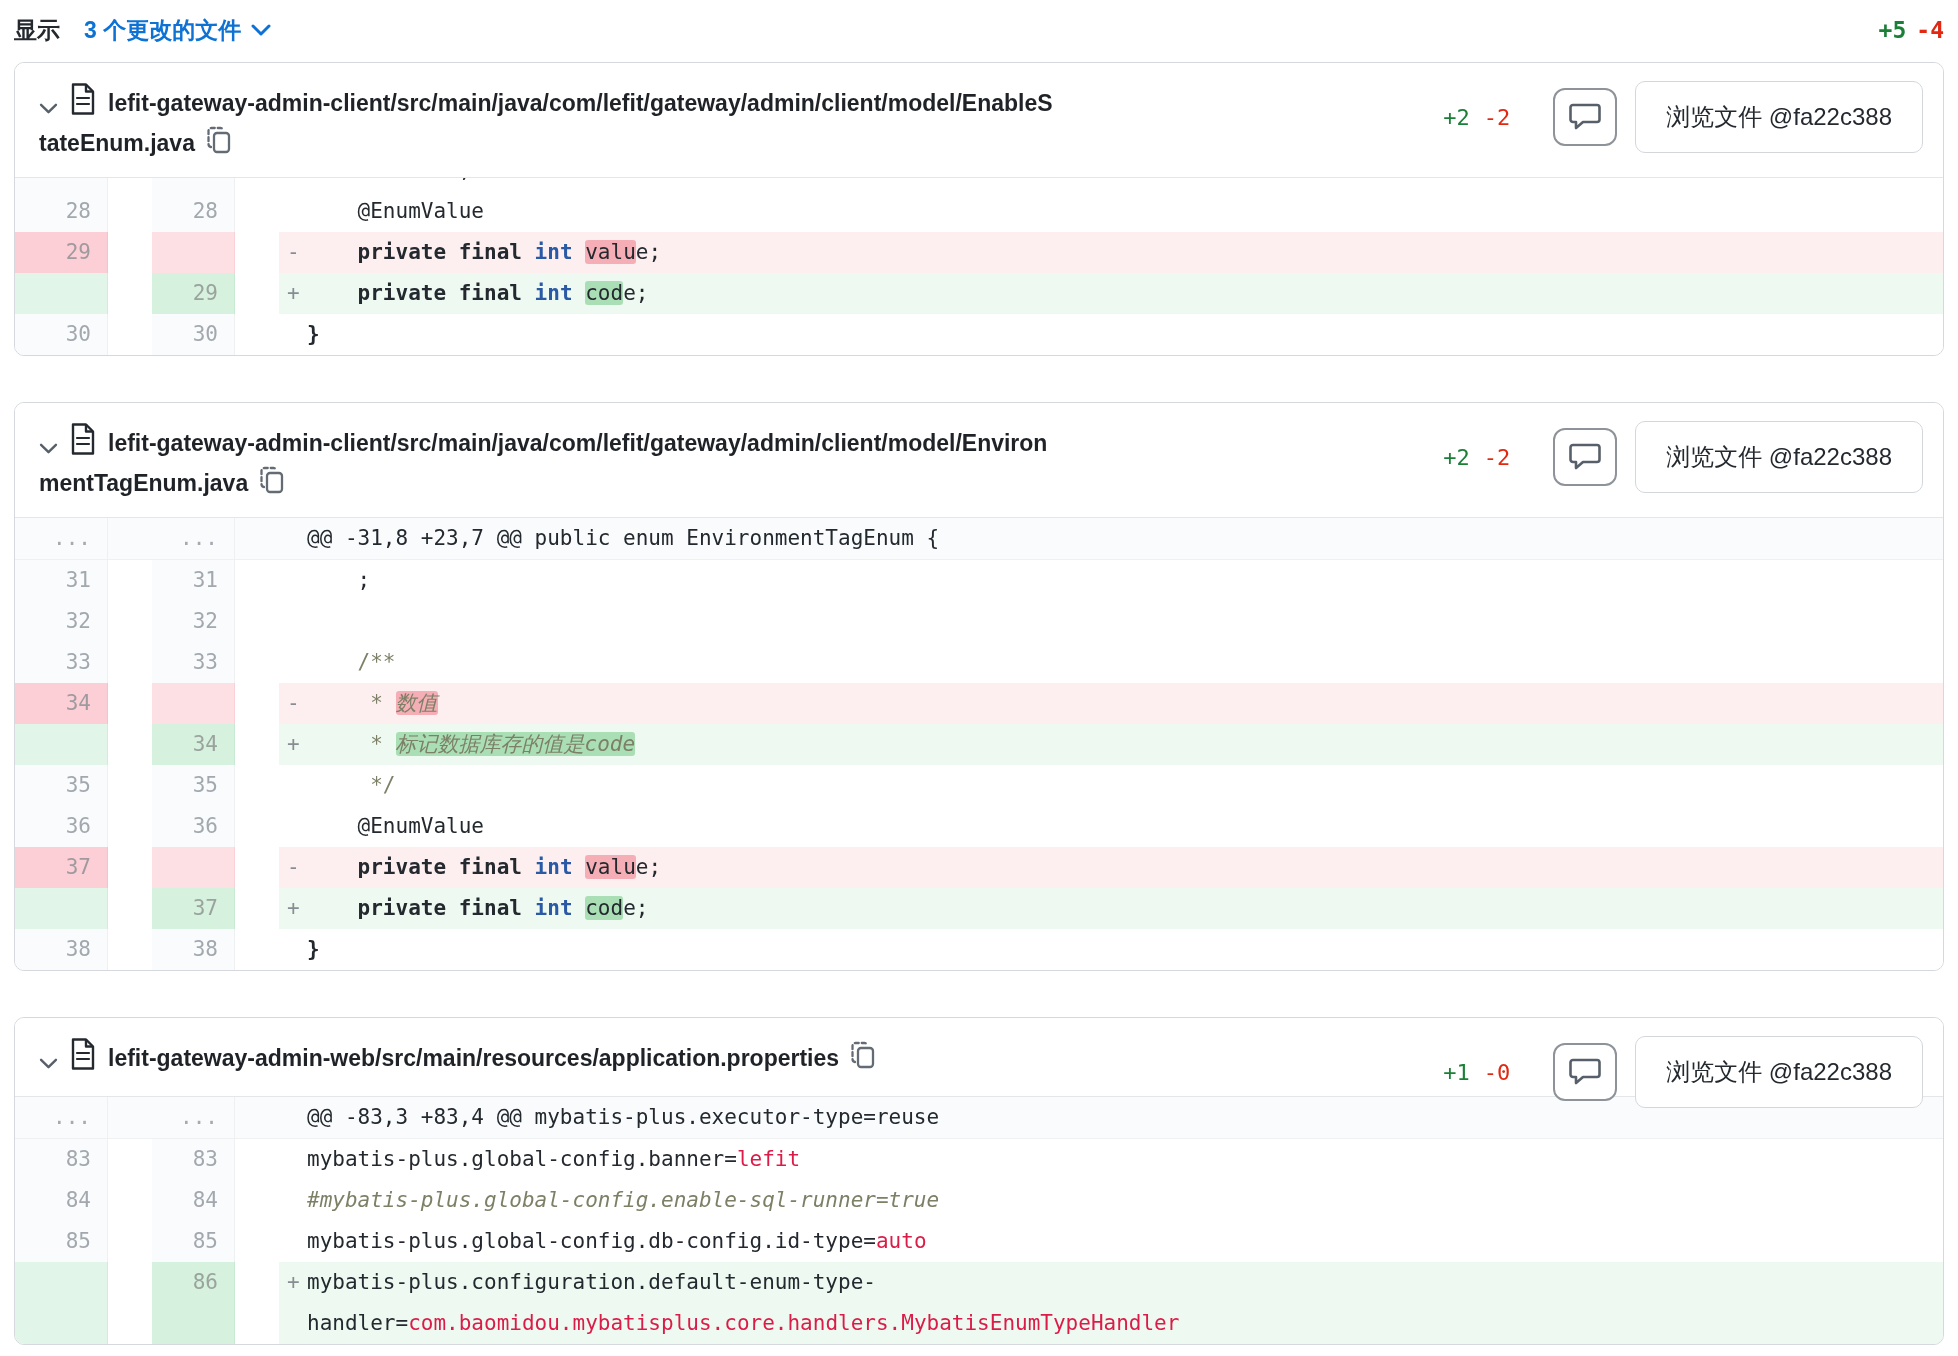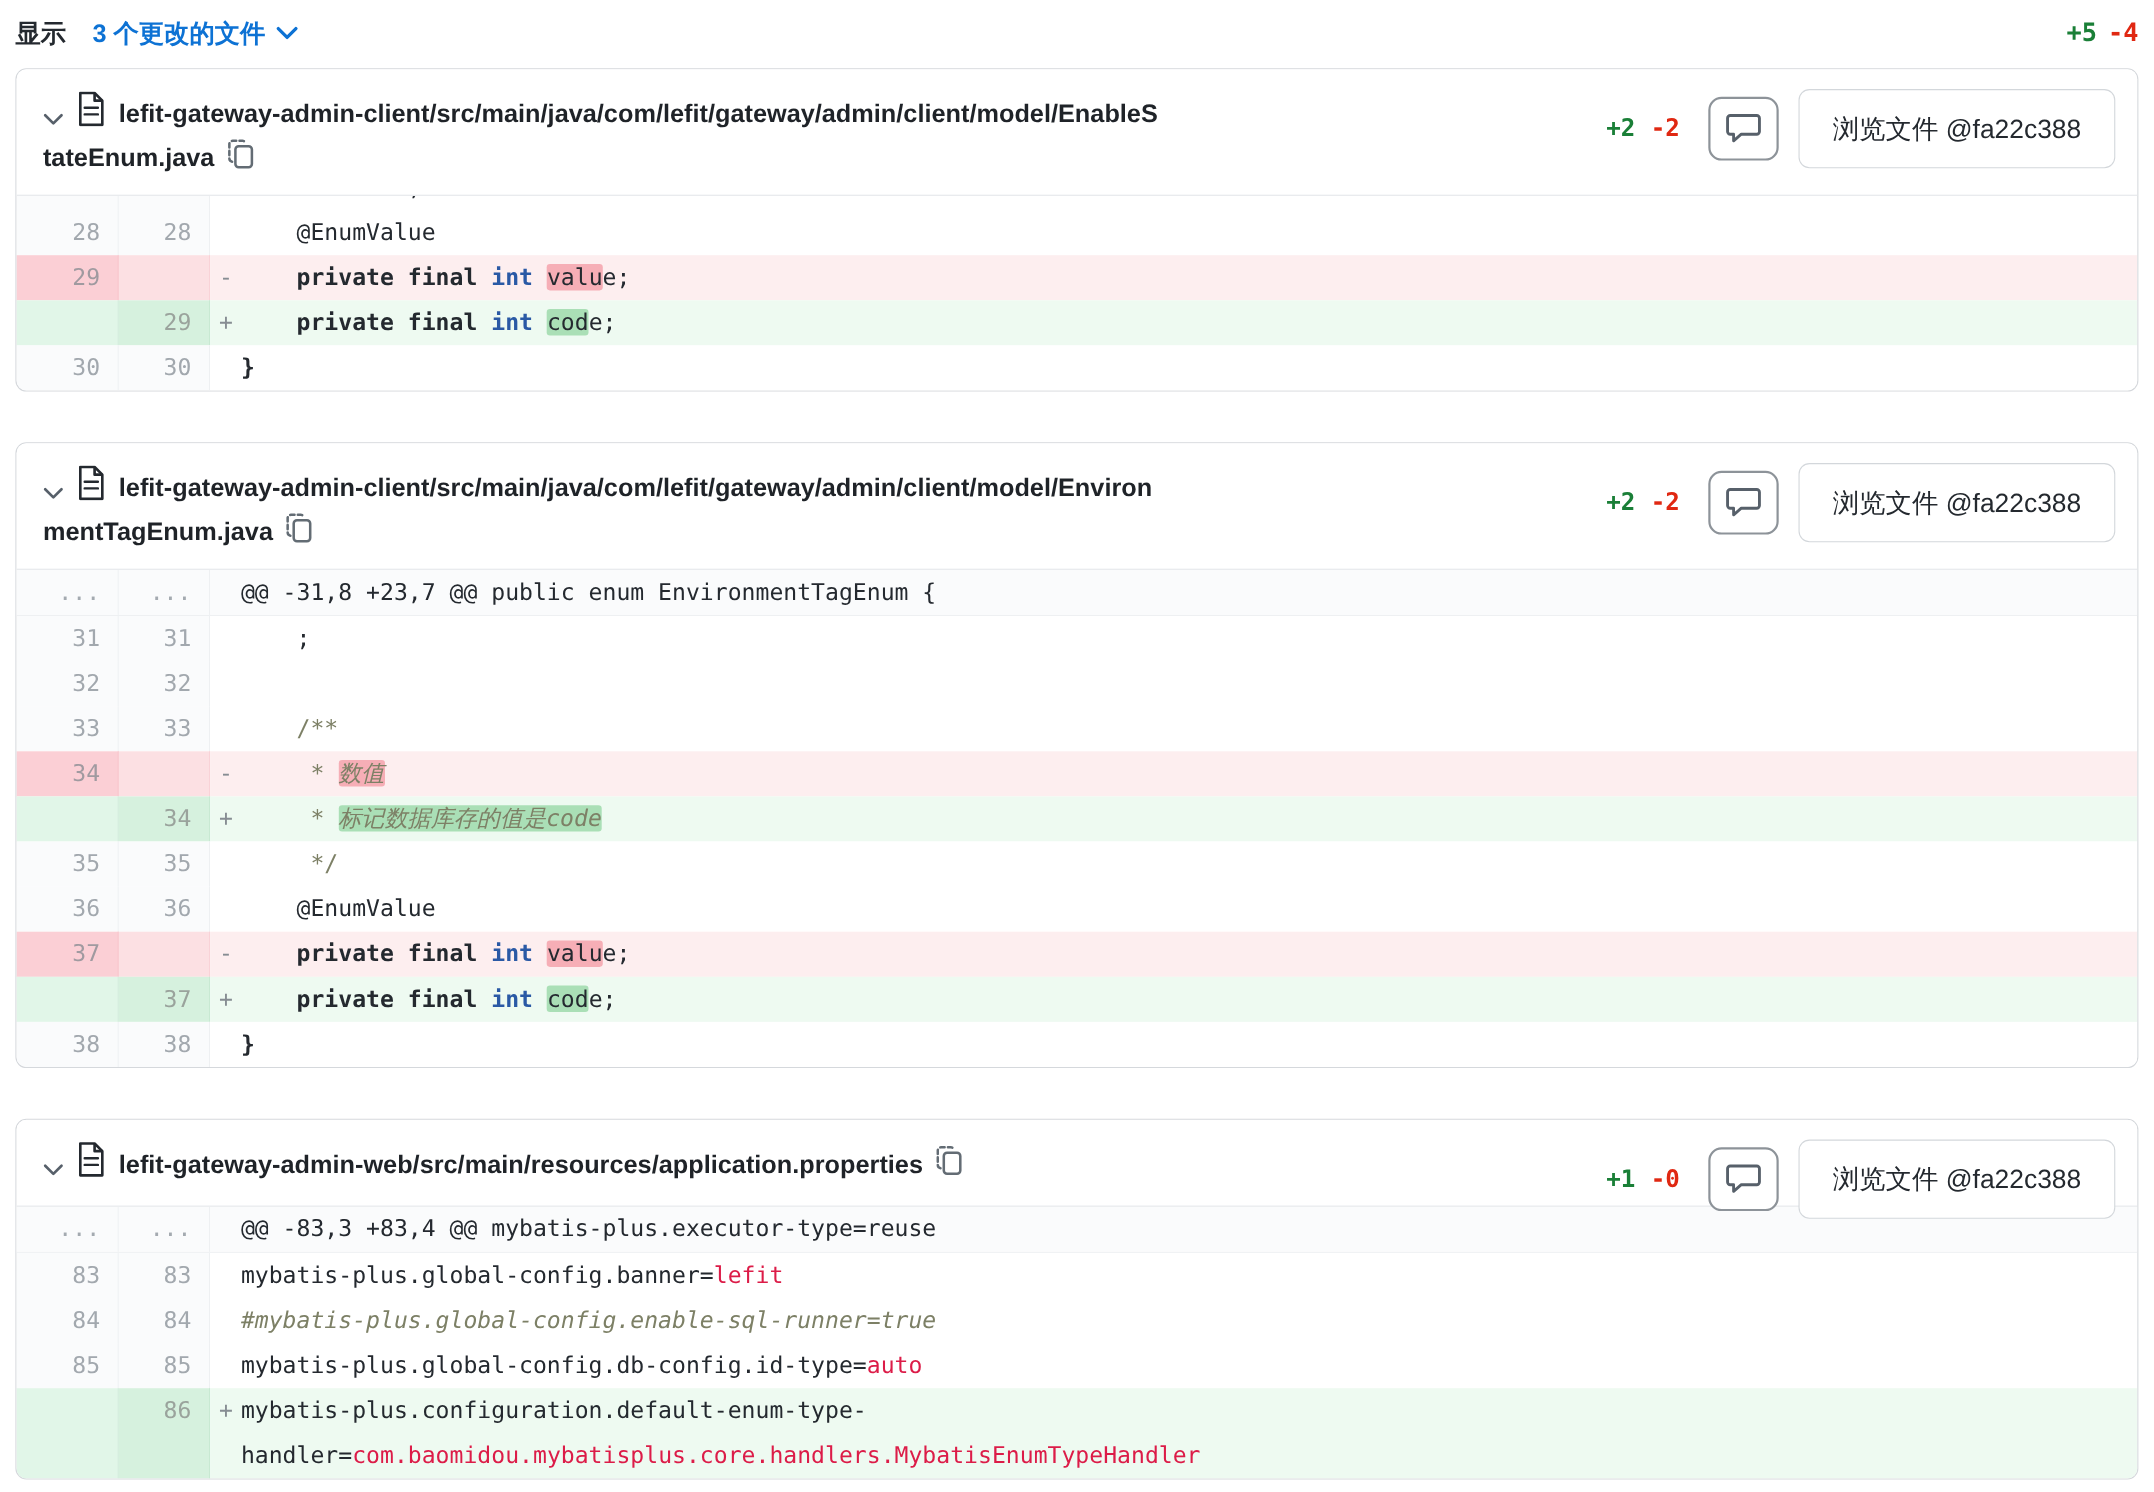--- a/index.html
+++ b/index.html
@@ -18,30 +18,30 @@
   .counts .plus{color:#1a7f37;margin-right:10px;}
   .counts .minus{color:#e02812;}
   
   .card{border:1px solid #d5d8dc;border-radius:10px;margin-bottom:46px;background:#fff;overflow:hidden;}
   .card-header{position:relative;padding:20px 24px 16px 24px;border-bottom:1px solid #e4e7ea;background:#fff;}
   .hdr-left{max-width:1015px;font-size:23px;font-weight:700;color:#1f2328;line-height:36px;}
   .hdr-left .path{overflow-wrap:anywhere;word-break:break-all;}
   .icon-btn-inline{display:inline-block;vertical-align:-4px;margin-right:12px;cursor:pointer;background:none;border:none;padding:0;}
   .copy-btn{display:inline-block;vertical-align:-3px;margin-left:12px;cursor:pointer;background:none;border:none;padding:0;}
   .hdr-right{position:absolute;top:18px;right:20px;display:flex;align-items:center;}
-  .hdr-counts{font-family:"DejaVu Sans Mono",monospace;font-size:22px;font-weight:bold;margin-right:26px;white-space:nowrap;}
+  .hdr-counts{font-family:"DejaVu Sans Mono",monospace;font-size:22px;font-weight:normal;margin-right:43px;white-space:nowrap;}
   .hdr-counts .plus{color:#1a7f37;margin-right:14px;}
   .hdr-counts .minus{color:#e02812;}
   .comment-btn{width:64px;height:58px;border:2.5px solid #8d9399;border-radius:12px;background:#fff;
     display:flex;align-items:center;justify-content:center;cursor:pointer;margin-right:18px;}
   .browse-btn{height:72px;border:1.5px solid #d3d7db;border-radius:10px;background:#fff;
     font-family:"Liberation Sans",sans-serif;font-size:24px;color:#24292f;padding:0 30px;cursor:pointer;white-space:nowrap;}
   
   .diff{font-family:"DejaVu Sans Mono",monospace;font-size:21px;}
-  .drow{display:flex;min-height:41px;line-height:41px;}
+  .drow{display:flex;min-height:41px;line-height:41px;gap:44px;}
   .g{flex:0 0 93px;width:93px;box-sizing:border-box;text-align:right;padding-right:16px;
      color:#a2a8ae;background:#fafbfc;border-right:1px solid #eef0f2;user-select:none;cursor:pointer;}
   .g.g2{flex:0 0 83px;width:83px;}
   .dcode{flex:1;padding-left:8px;white-space:pre;color:#24292f;background:#fff;overflow:hidden;}
   .sign{display:inline-block;width:20px;color:#878d93;}
   .drow.hunk .g{color:#a4aab0;}
   .drow.hunk .dcode{color:#a4aab0;background:#fafbfc;}
   .drow.hunk{border-bottom:1px solid #eef0f2;background:#fafbfc;}
   .drow.del .g1{background:#fbcfd5;border-right-color:#f7c3ca;color:#a09aa0;}
   .drow.del .g2{background:#fce0e3;border-right-color:#f9d2d7;}

